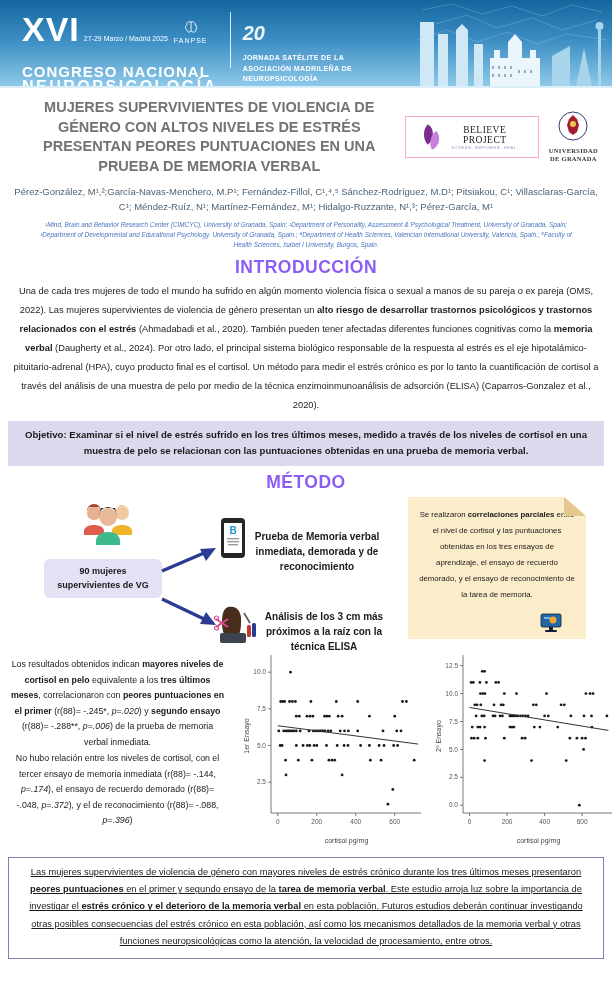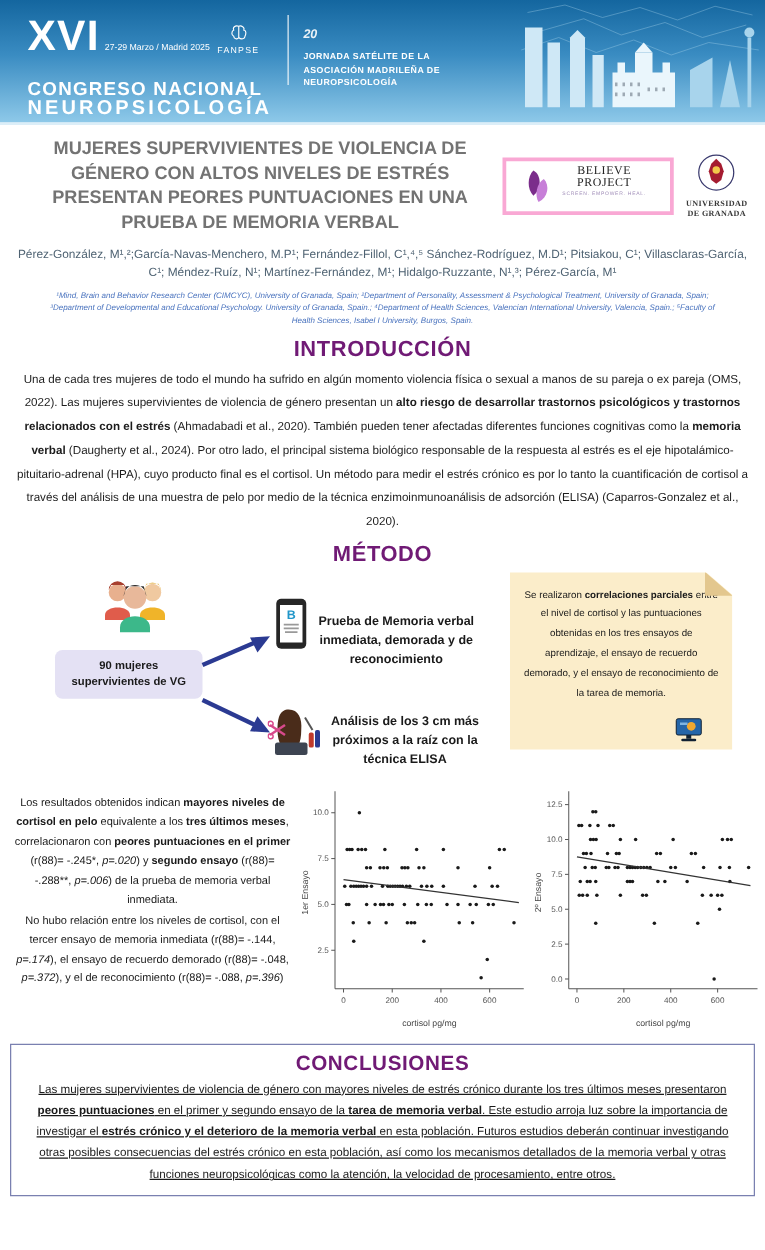--- a/index.html
+++ b/index.html
@@ -1,74 +1,74 @@
 <!DOCTYPE html>
 <html><head>
 <meta charset="utf-8">
 <style>
   * { margin:0; padding:0; box-sizing:border-box; }
   html,body { background:#fff; }
   body { width:612px; height:1000px; font-family:"Liberation Sans", sans-serif; color:#1a1a1a; overflow:hidden; }
   .poster { width:612px; height:1000px; background:#fff; position:relative; }
 
   
-  .header { height:100px; background:linear-gradient(180deg,#14669f 0%,#3a8cc2 45%,#8ec9e9 100%); position:relative; overflow:hidden; border-bottom:2px solid #dceef8; }
+  .header { height:88px; background:linear-gradient(180deg,#14669f 0%,#3a8cc2 45%,#8ec9e9 100%); position:relative; overflow:hidden; border-bottom:2px solid #dceef8; }
   .header-left { position:absolute; left:22px; top:12px; display:flex; align-items:flex-start; color:#fff; }
   .congress-block { line-height:1; }
   .congress-top { display:flex; align-items:flex-end; }
   .congress-number { font-size:34px; font-weight:bold; letter-spacing:1px; }
   .congress-dates { font-size:7px; margin-left:4px; margin-bottom:4px; }
   .fanpse-block { text-align:center; margin-left:6px; margin-bottom:2px; }
   .fanpse-label { font-size:7px; letter-spacing:1px; }
   .congress-name1 { font-size:15px; font-weight:bold; letter-spacing:1px; margin-top:18px; }
   .congress-name2 { font-size:16px; font-weight:bold; letter-spacing:2.5px; }
   .header-divider { width:1px; height:56px; background:rgba(255,255,255,.85); margin:0 12px; }
   .jornada-block { padding-top:10px; color:#fff; }
-  .anniversary { font-size:10px; font-weight:bold; font-style:italic; opacity:.9; }
+  .anniversary { font-size:20px; font-weight:bold; font-style:italic; opacity:.9; }
   .jornada-text { font-size:7px; font-weight:bold; letter-spacing:.4px; margin-top:8px; width:150px; line-height:1.5; }
   .skyline { position:absolute; right:0; top:0; }
 
   
   .title-section { display:flex; align-items:center; padding:10px 14px 2px 22px; }
   .poster-title { width:408px; font-size:14.5px; font-weight:bold; text-align:center; line-height:1.35; color:#737373; }
   .logos { display:flex; align-items:center; margin-left:8px; gap:10px; }
-  .believe-logo { display:flex; border:3px solid #f9a8d4; padding:3px 15px; background:#fff; }
+  .believe-logo { display:flex; align-items:center; border:1px solid #f9a8d4; padding:3px 15px; background:#fff; }
   .believe-text { margin-left:4px; text-align:center; }
   .believe-name { font-family:"Liberation Serif", serif; font-size:9.5px; letter-spacing:.5px; color:#222; }
   .believe-tagline { font-size:4px; color:#a08db8; letter-spacing:.6px; }
   .ugr-logo { text-align:center; }
   .ugr-text { font-family:"Liberation Serif", serif; font-size:6.5px; font-weight:bold; color:#3a3a3a; line-height:1.2; margin-top:2px; letter-spacing:.3px; }
 
   
   .authors { font-size:9.5px; color:#4e6272; text-align:center; padding:7px 14px 0 14px; line-height:1.5; }
   .affiliations { font-size:6.4px; font-style:italic; color:#4a73be; text-align:center; padding:6px 36px 0 36px; line-height:1.6; }
 
   
-  .sec-heading { color:#701a75; font-weight:bold; font-size:17.5px; text-align:center; letter-spacing:.5px; margin-top:6px; }
+  .sec-heading { color:#8b5cf6; font-weight:bold; font-size:17.5px; text-align:center; letter-spacing:.5px; margin-top:6px; }
   .intro-text { font-size:9.3px; text-align:center; line-height:19px; padding:4px 8px 0 8px; color:#1c1c1c; }
   .objetivo-box { margin:6px 8px 0 8px; background:#dcd9ef; padding:6px 12px; font-size:9.6px; font-weight:bold; text-align:center; line-height:1.75; }
 
   
   .metodo-diagram { position:relative; height:152px; margin-top:4px; }
   .people-icon { position:absolute; left:80px; top:4px; }
   .sample-box { position:absolute; left:44px; top:62px; width:118px; background:#e4e1f4; border-radius:6px; padding:6px 6px; font-size:9px; font-weight:bold; text-align:center; line-height:1.5; }
   .arrow-svg { position:absolute; }
   .phone-icon { position:absolute; left:220px; top:20px; }
   .step-text { position:absolute; font-size:10px; font-weight:bold; text-align:center; line-height:1.5; }
   .step1-text { left:248px; top:32px; width:138px; }
   .step2-text { left:258px; top:112px; width:132px; }
   .hair-icon { position:absolute; left:214px; top:106px; }
   .note { position:absolute; left:408px; top:0px; width:178px; height:142px; background:#fbedca; padding:10px 10px 4px 10px; font-size:7.8px; text-align:center; line-height:2.05;
           clip-path:polygon(0 0, 88% 0, 100% 13%, 100% 100%, 0 100%); }
   .note-fold { position:absolute; right:0; top:0; width:22px; height:19px; background:#e3c78e; clip-path:polygon(0 0, 100% 100%, 0 100%); }
   .note-monitor { position:absolute; right:24px; bottom:6px; }
 
   
   .resultados-heading { width:310px; }
-  .results-row { display:flex; margin-top:19px; }
+  .results-row { display:flex; margin-top:2px;gap:12px; }
   .results-text { width:238px; padding:6px 4px 0 10px; font-size:8.8px; text-align:center; line-height:15.5px; }
   .results-text p { margin-bottom:1px; }
   .chart { display:block; }
 
   
   .conclusiones-box { margin:10px 8px 0 8px; border:1.5px solid #7a80b0; padding:4px 12px 8px 12px; }
   .conclusiones-heading { margin-top:2px; font-size:16.5px; }
   .conclusiones-text { font-size:9.3px; text-align:center; line-height:1.85; margin-top:2px;text-decoration:underline; }
 
   b { font-weight:bold; } i { font-style:italic; }
@@ -167,20 +167,21 @@
       </div>
     </div>
   </div>
 
   <div class="authors">Pérez-González, M¹,²;García-Navas-Menchero, M.P¹; Fernández-Fillol, C¹,⁴,⁵ Sánchez-Rodríguez, M.D¹; Pitsiakou, C¹; Villasclaras-García, C¹; Méndez-Ruíz, N¹; Martínez-Fernández, M¹; Hidalgo-Ruzzante, N¹,³; Pérez-García, M¹</div>
   <div class="affiliations">¹Mind, Brain and Behavior Research Center (CIMCYC), University of Granada, Spain; ²Department of Personality, Assessment &amp; Psychological Treatment, University of Granada, Spain; ³Department of Developmental and Educational Psychology. University of Granada, Spain.; ⁴Department of Health Sciences, Valencian International University, Valencia, Spain.; ⁵Faculty of Health Sciences, Isabel I University, Burgos, Spain.</div>
 
   <div class="sec-heading">INTRODUCCIÓN</div>
   <div class="intro-text">Una de cada tres mujeres de todo el mundo ha sufrido en algún momento violencia física o sexual a manos de su pareja o ex pareja (OMS, 2022). Las mujeres supervivientes de violencia de género presentan un <b>alto riesgo de desarrollar trastornos psicológicos y trastornos relacionados con el estrés</b> (Ahmadabadi et al., 2020). También pueden tener afectadas diferentes funciones cognitivas como la <b>memoria verbal</b> (Daugherty et al., 2024). Por otro lado, el principal sistema biológico responsable de la respuesta al estrés es el eje hipotalámico-pituitario-adrenal (HPA), cuyo producto final es el cortisol. Un método para medir el estrés crónico es por lo tanto la cuantificación de cortisol a través del análisis de una muestra de pelo por medio de la técnica enzimoinmunoanálisis de adsorción (ELISA) (Caparros-Gonzalez et al., 2020).</div>
 
+  <div class="objetivo-box">Objetivo: Examinar si el nivel de estrés sufrido en los tres últimos meses, medido a través de los niveles de cortisol en una muestra de pelo se relacionan con las puntuaciones obtenidas en una prueba de memoria verbal.</div>
 
   <div class="sec-heading">MÉTODO</div>
   <div class="metodo-diagram">
 
     <svg class="people-icon" width="56" height="44" viewBox="0 0 56 44">
       <circle cx="14" cy="12" r="7" fill="#e8b08e"></circle>
         <path d="M7,10 A7,7 0 0,1 21,10 L19,6 L9,6 Z" fill="#a8402f"></path>
       <path d="M4,30 C4,22 24,22 24,30 L24,34 L4,34 Z" fill="#e05c4b"></path>
       <circle cx="42" cy="12" r="7" fill="#f0c9a0"></circle>
         <path d="M35,11 A7,7 0 0,1 49,11 L47,5 L37,5 Z" fill="#e8c06a"></path>
@@ -445,17 +446,16 @@
         <circle cx="98.5" cy="109.6" r="1.4" fill="#1a1a1a"></circle>
         <circle cx="133.2" cy="109.6" r="1.4" fill="#1a1a1a"></circle>
         <circle cx="146.3" cy="154.2" r="1.4" fill="#1a1a1a"></circle>
         <line x1="36.565217391304344" y1="56.54347826086956" x2="175.37267080745343" y2="79.42028985507245" stroke="#333" stroke-width="1"></line>
         <text x="105.5" y="192" font-size="7" fill="#444" text-anchor="middle" font-family="Liberation Sans, sans-serif">cortisol pg/mg</text>
         <text transform="translate(8,85) rotate(-90)" font-size="7" fill="#444" text-anchor="middle" font-family="Liberation Sans, sans-serif">2º Ensayo</text>
       </svg>
   </div>
 
   <div class="conclusiones-box">
-    <div class="sec-heading conclusiones-heading">CONCLUSIONES</div>
     <div class="conclusiones-text">Las mujeres supervivientes de violencia de género con mayores niveles de estrés crónico durante los tres últimos meses presentaron <b>peores puntuaciones</b> en el primer y segundo ensayo de la <b>tarea de memoria verbal</b>. Este estudio arroja luz sobre la importancia de investigar el <b>estrés crónico y el deterioro de la memoria verbal</b> en esta población. Futuros estudios deberán continuar investigando otras posibles consecuencias del estrés crónico en esta población, así como los mecanismos detallados de la memoria verbal y otras funciones neuropsicológicas como la atención, la velocidad de procesamiento, entre otros.</div>
   </div>
 
 </div>
 
 </body></html>

